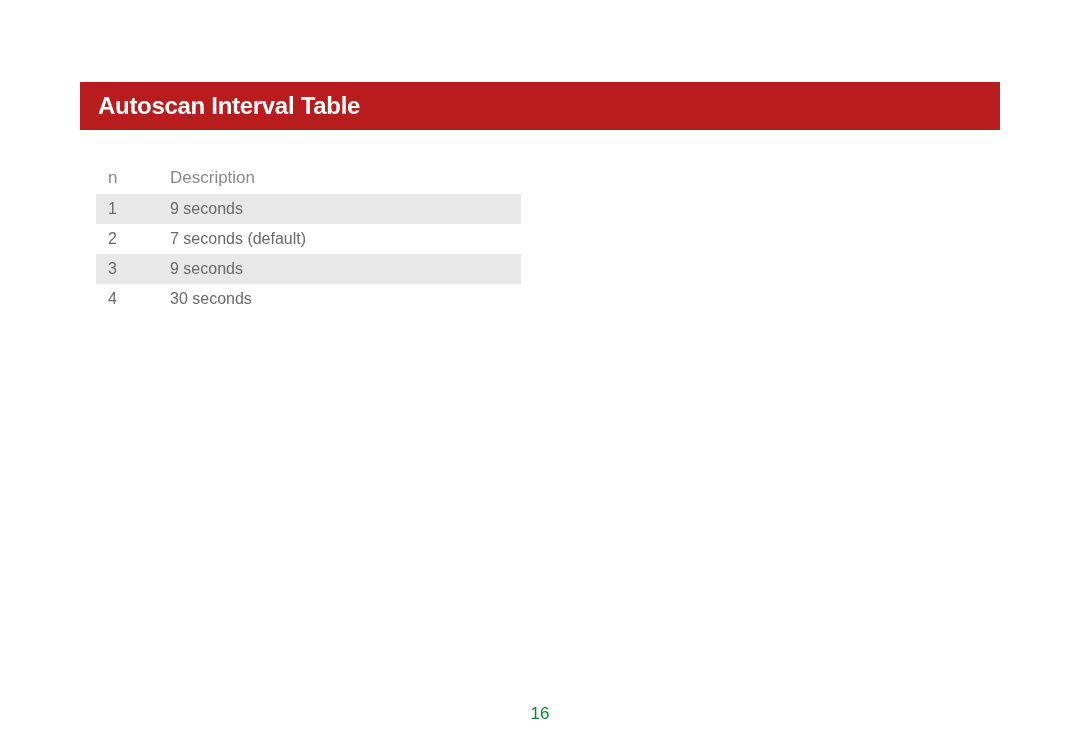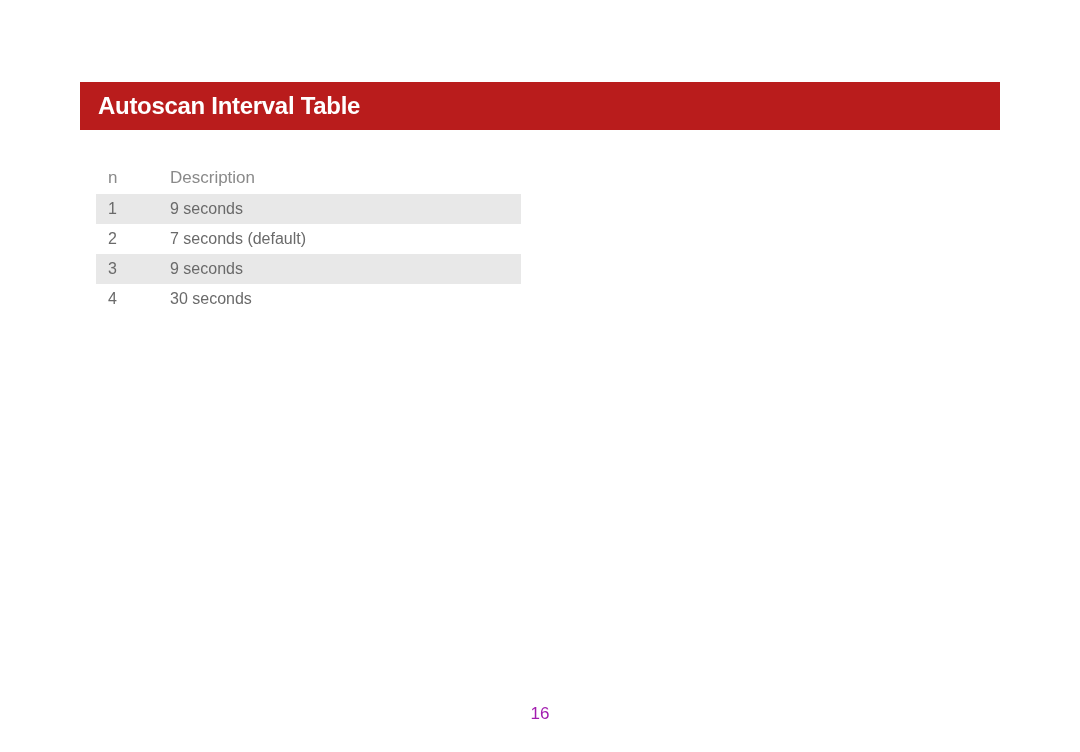--- a/index.html
+++ b/index.html
@@ -56,21 +56,21 @@
     .interval-table tr.striped {
       background: #e8e8e8;
     }
     .page-number {
       position: absolute;
       bottom: 28px;
       left: 0;
       width: 100%;
       text-align: center;
       font-size: 17px;
-      color: #a21caf;
+      color: #15803d;
     }
   </style>
 </head>
 <body>
 
 <div class="title-bar">
   <span class="title-text">Autoscan Interval Table</span>
 </div>
 
 <table class="interval-table">

